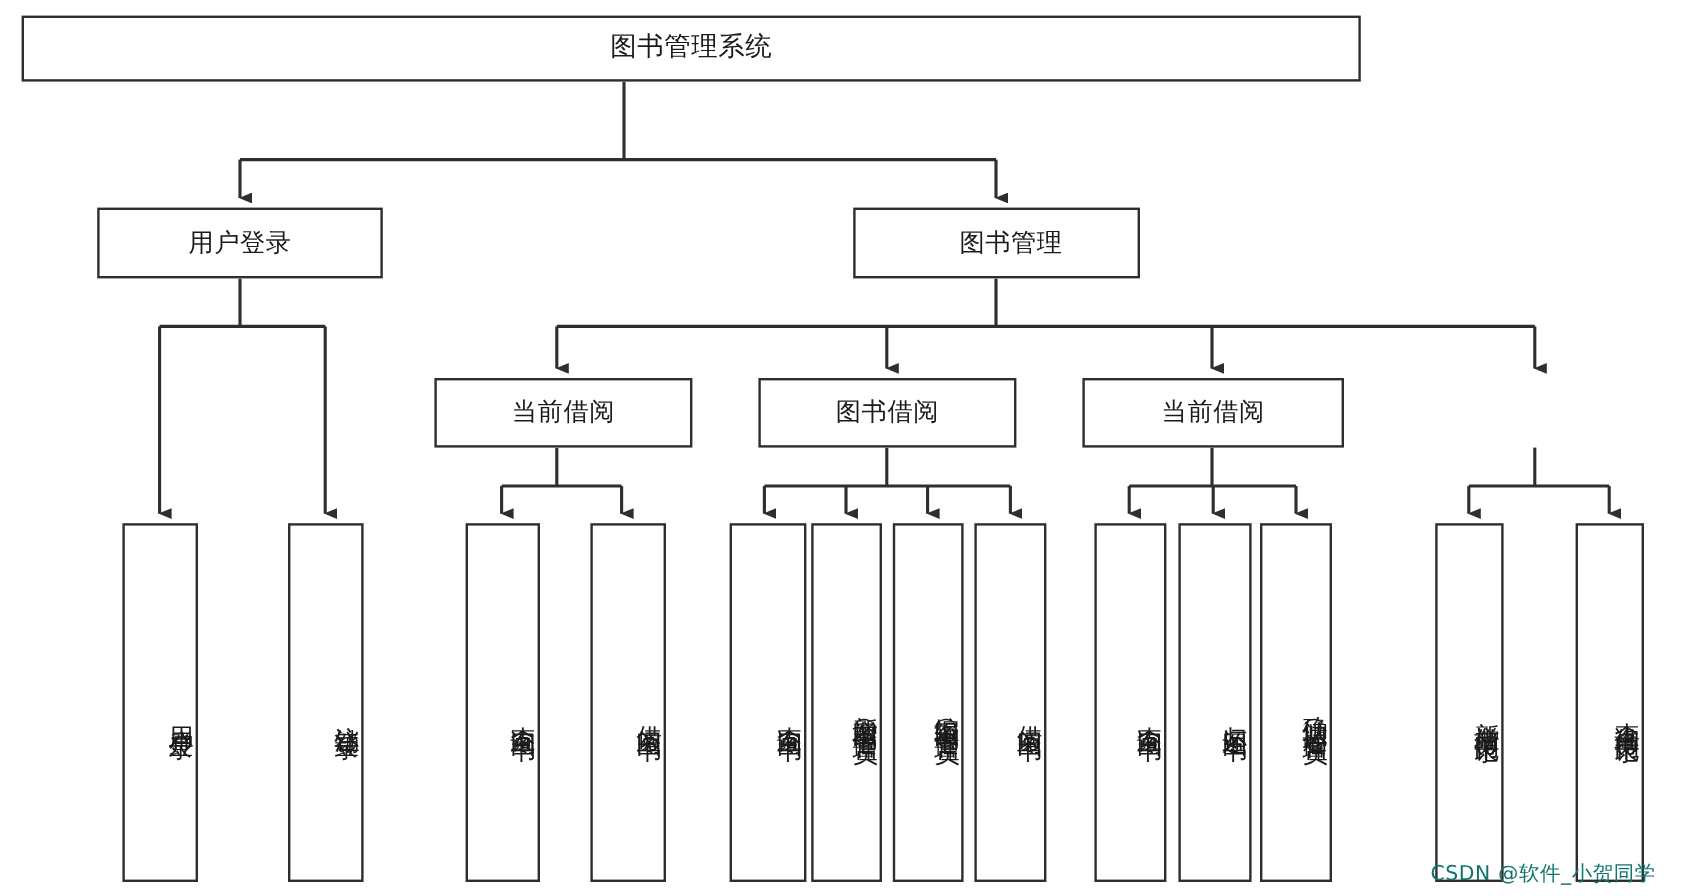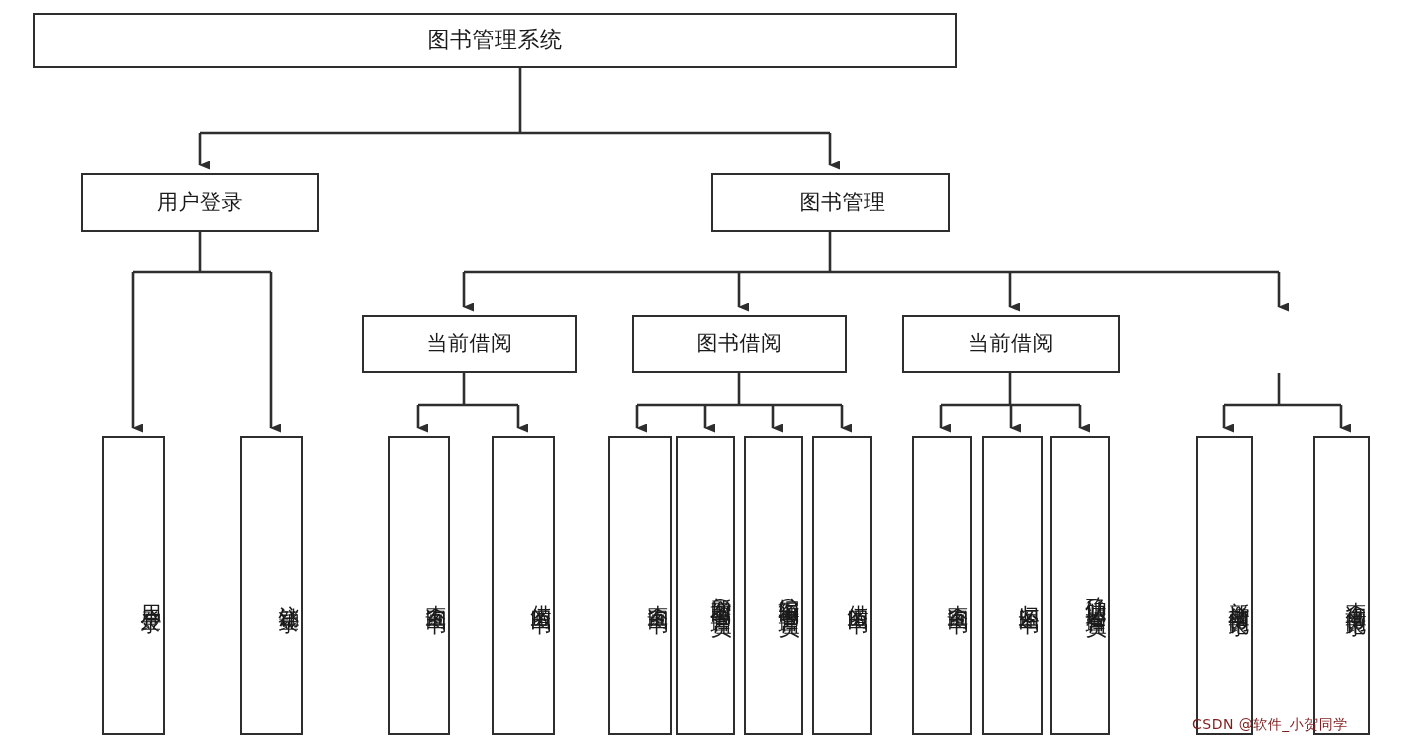--- a/index.html
+++ b/index.html
@@ -56,22 +56,22 @@
   .node.v .vtext {
     writing-mode: vertical-rl;
     text-orientation: upright;
     display: block;
   }
   .node.root {
     font-size: 22px;
   }
   .watermark {
     position: absolute;
-    font-size: 14px;
-    color: #7f1d1d;
+    font-size: 17px;
+    color: #0f766e;
     white-space: nowrap;
     z-index: 5;
     letter-spacing: 0.5px;
   }
 </style>
 </head>
 <body>
 
 <div id="canvas">
 
@@ -118,21 +118,21 @@
       <path d="M1011,405 L1011,428" marker-end="url(#arrow)"></path>
       <path d="M1080,405 L1080,428" marker-end="url(#arrow)"></path>
 
       <path d="M1279,373 L1279,405"></path>
       <path d="M1224,405 L1341,405"></path>
       <path d="M1224,405 L1224,428" marker-end="url(#arrow)"></path>
       <path d="M1341,405 L1341,428" marker-end="url(#arrow)"></path>
     </g>
   </svg>
 
-  <div class="node h root" style="left:18px; top:13px; width:924px; height:55px;margin-left:15px;">
+  <div class="node h root" style="left:18px; top:13px; width:1116px; height:55px;">
     <span>图书管理系统</span>
   </div>
 
   <div class="node h" style="left:81px; top:173px; width:238px; height:59px;">
     <span>用户登录</span>
   </div>
   <div class="node h" style="left:711px; top:173px; width:239px; height:59px;padding-left:24px;">
     <span>图书管理</span>
   </div>
 

